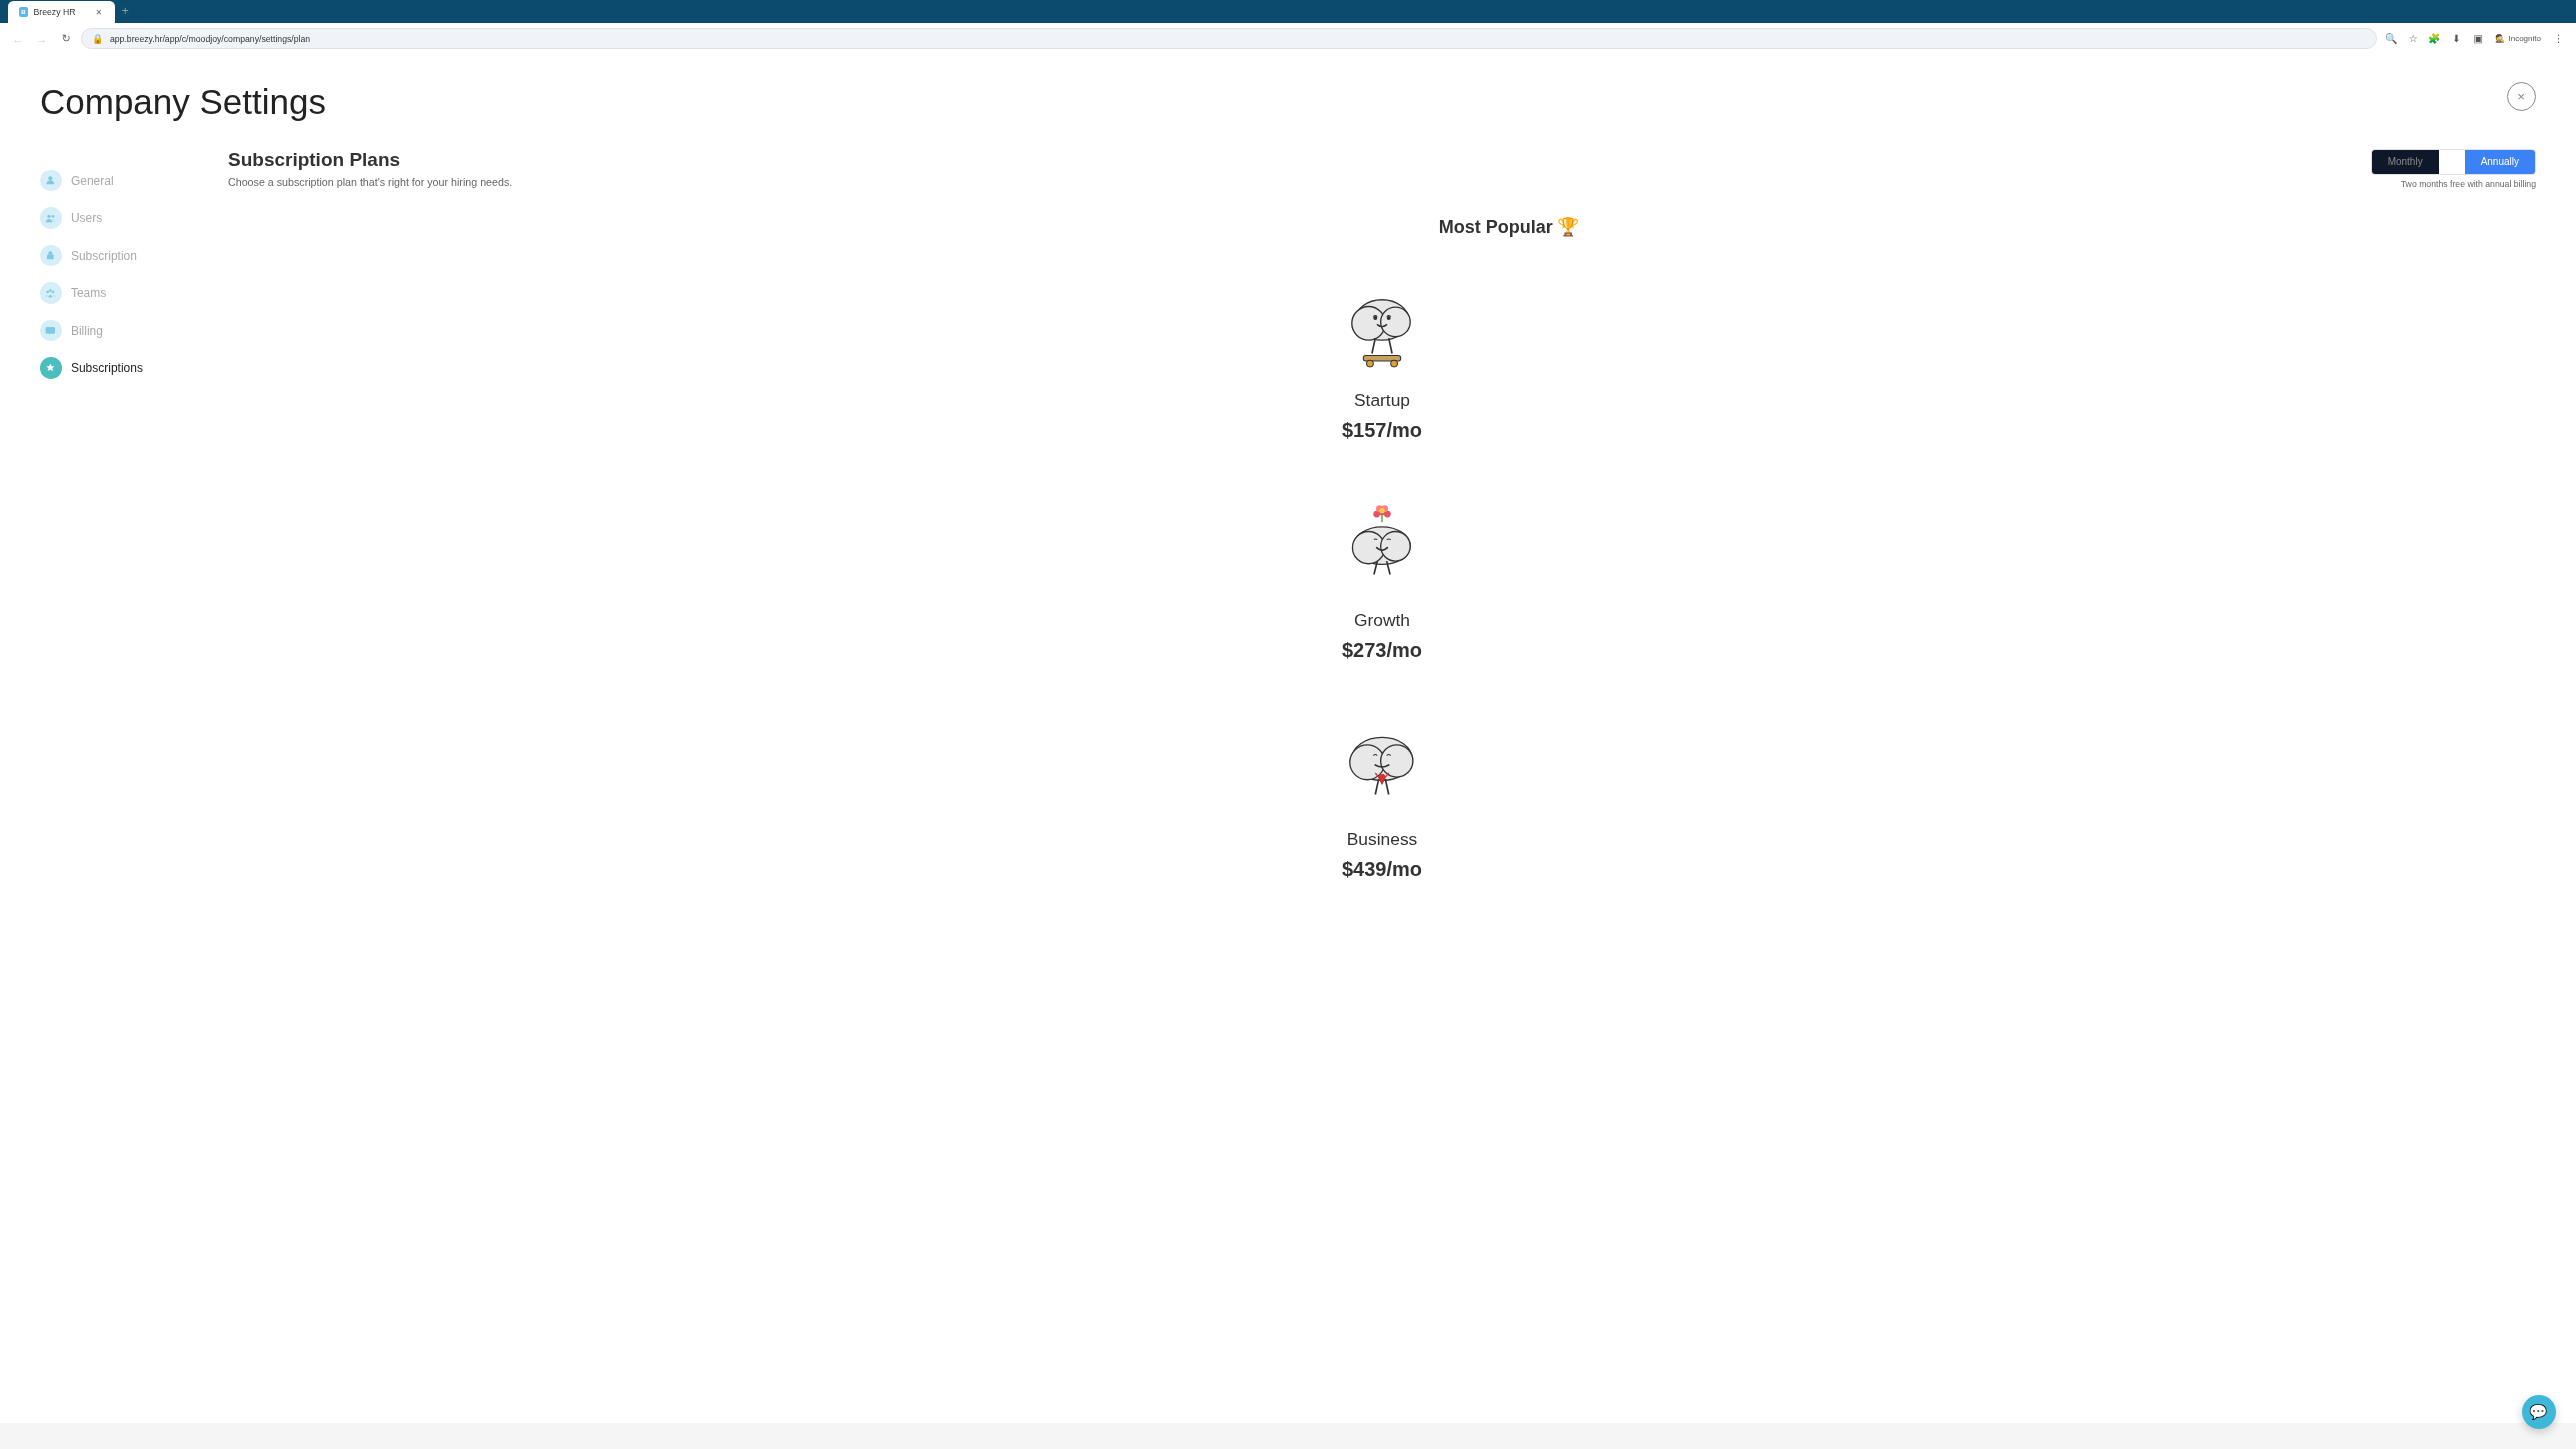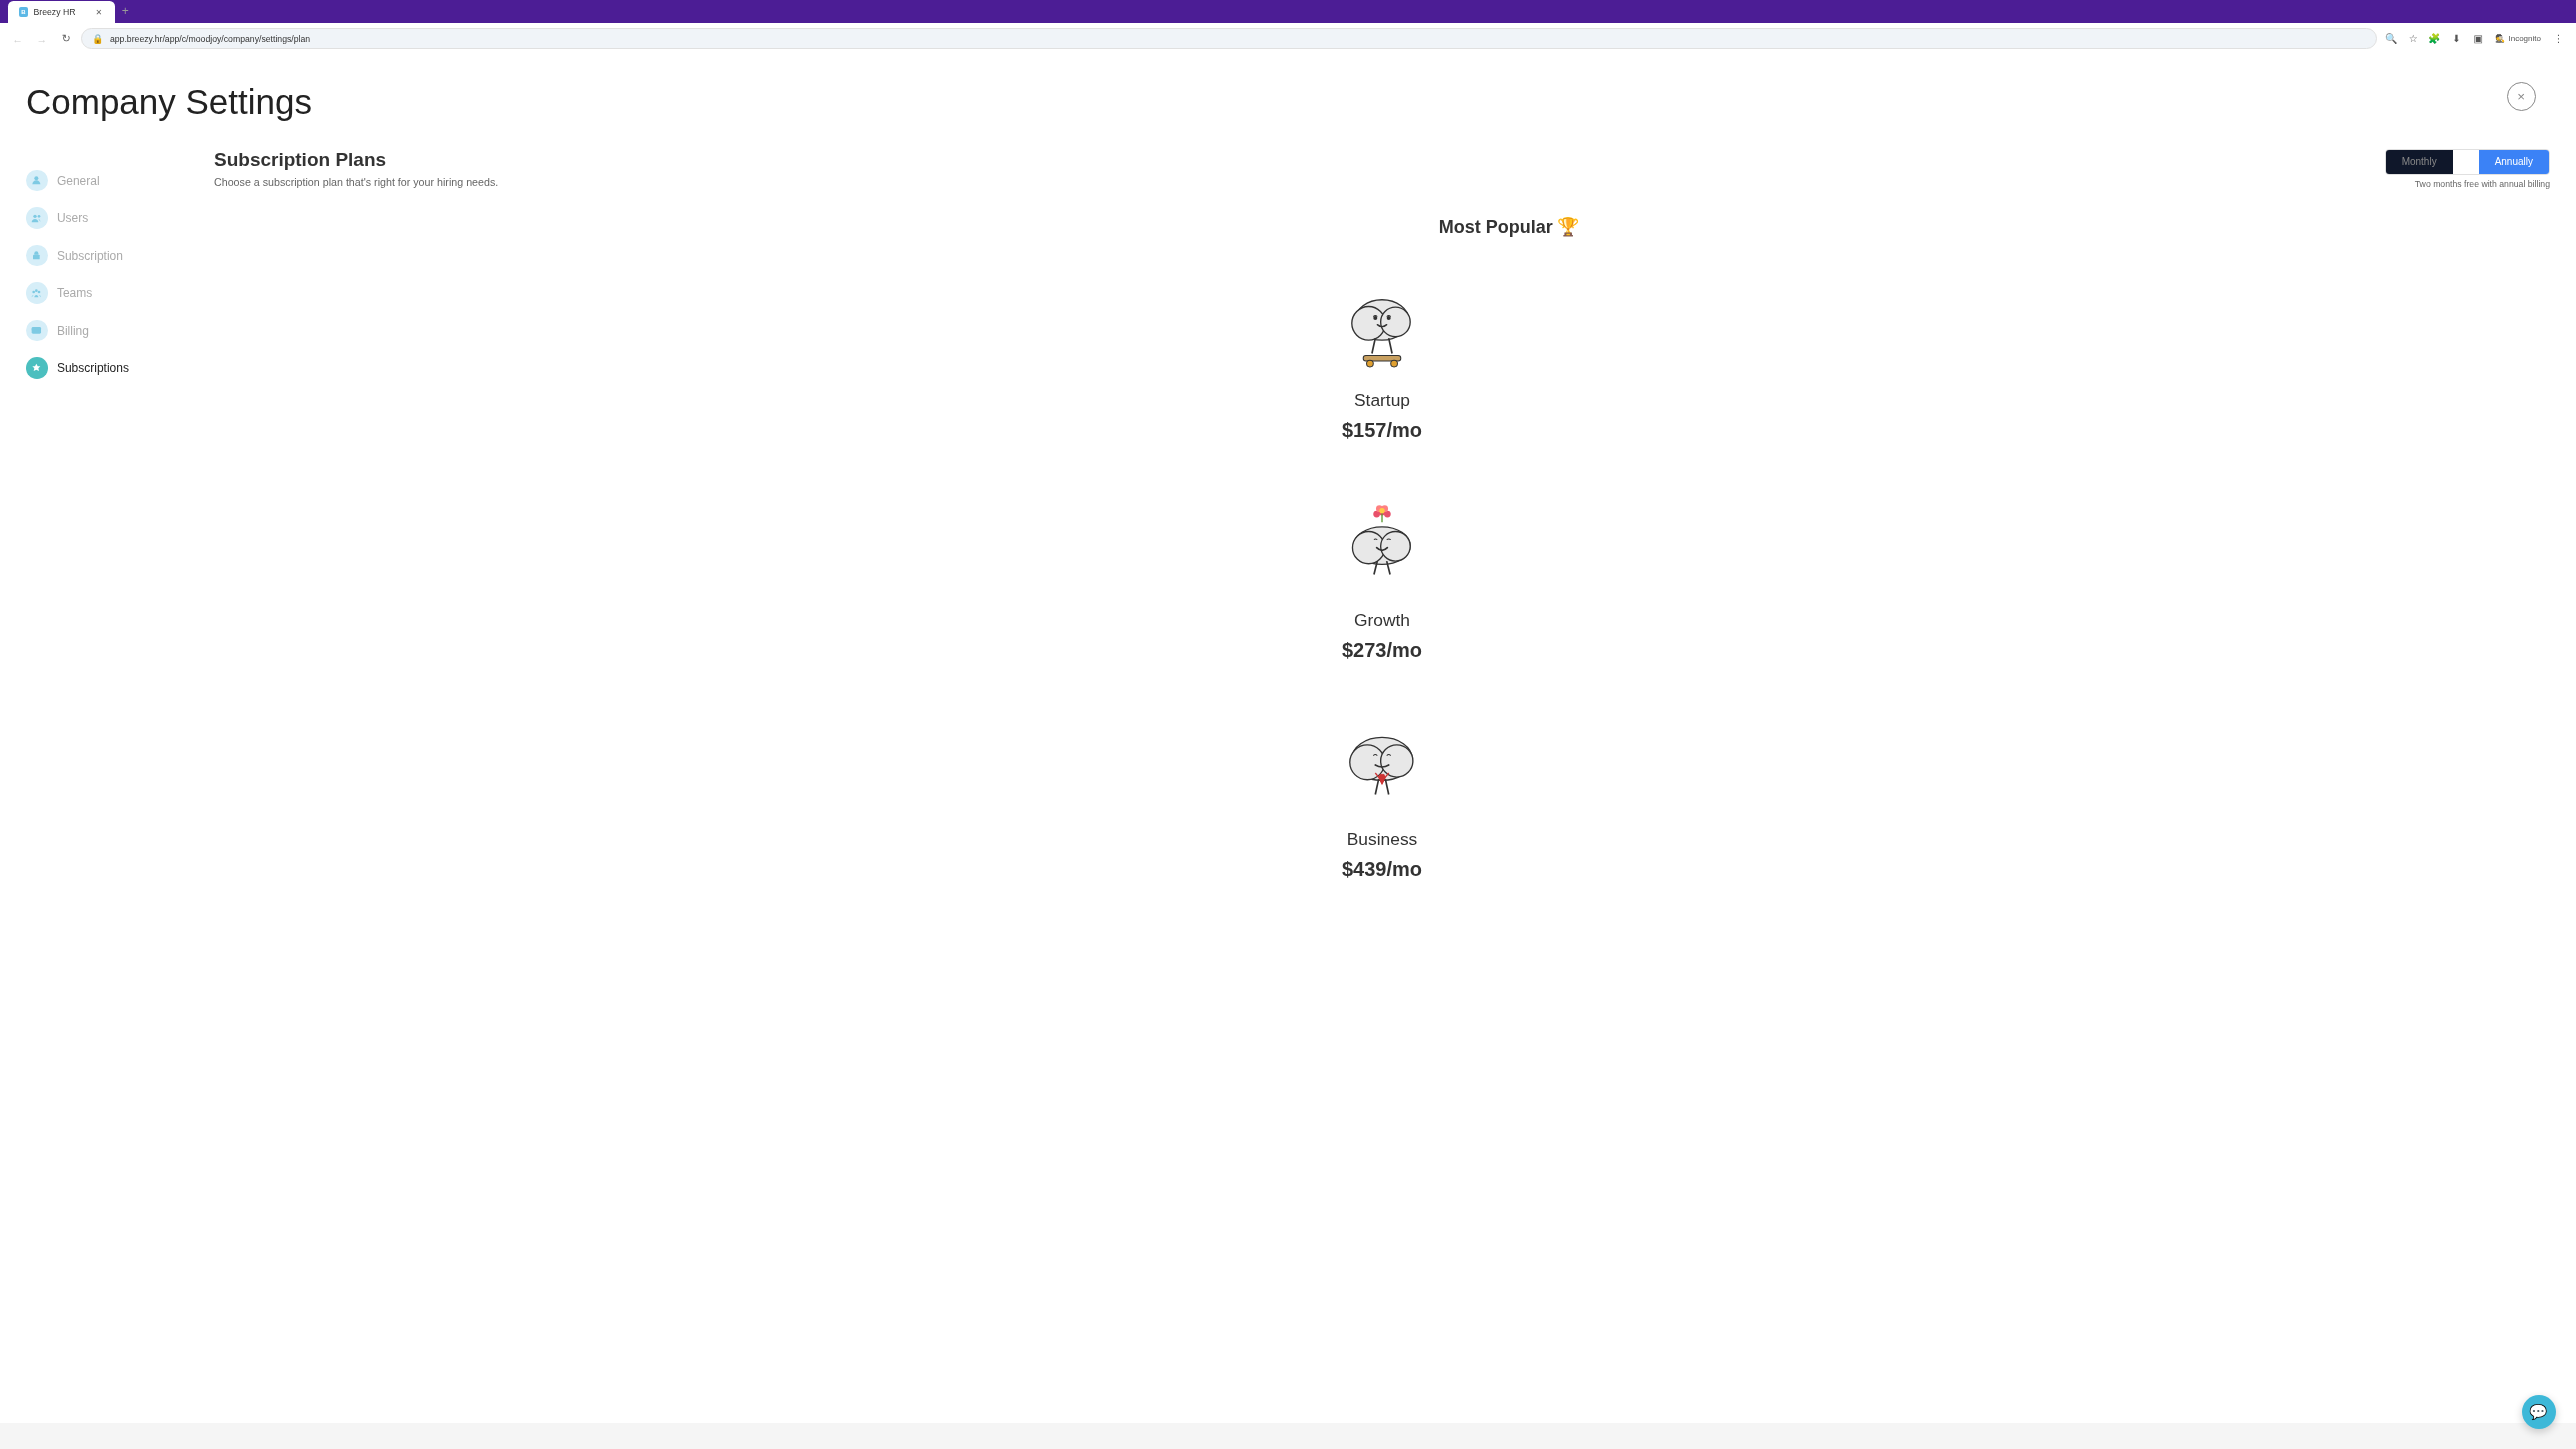--- a/index.html
+++ b/index.html
@@ -9,21 +9,21 @@
       min-height: 100vh;
     }
 
     
     .browser-chrome {
       background: #2d2d2d;
       width: 100%;
     }
 
     .browser-tabs {
-      background: #4c1d95;
+      background: #0c4a6e;
       display: flex;
       align-items: flex-end;
       padding: 0 8px;
       gap: 1.3px;
     }
     .browser-tab {
       background: #ffffff;
       border-radius: 5.4px 5.4px 0 0;
       padding: 5.4px 10.7px;
       display: flex;
@@ -115,21 +115,21 @@
       display: flex; align-items: center; gap: 2.7px;
       font-size: 8px; color: #555;
       padding: 2.7px 5.4px;
       border-radius: 2.7px;
     }
 
     
     .page-content {
       background: #ffffff;
       min-height: calc(100vh - 81px);
-      padding: 27px 26px;
+      padding: 27px 40px;
       position: relative;
     }
 
     .page-title {
       font-size: 35px;
       font-weight: 300;
       color: #222;
       margin-bottom: 27px;
     }
 

